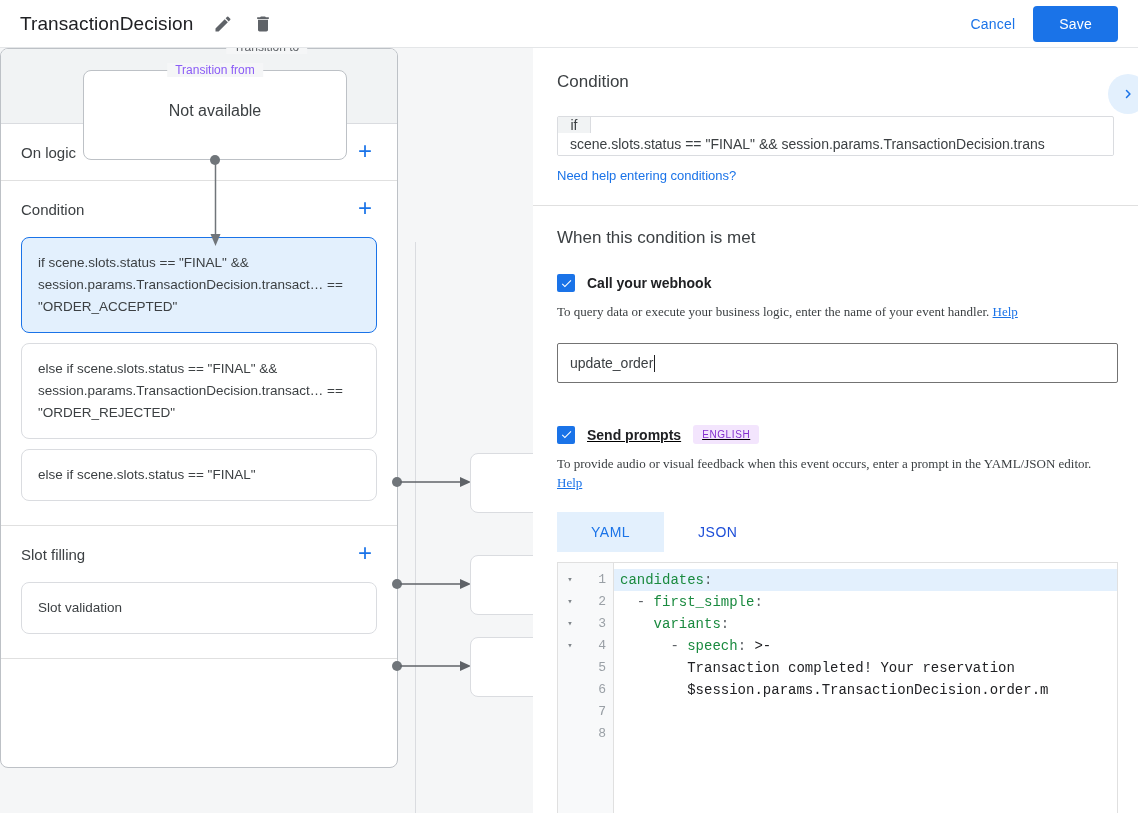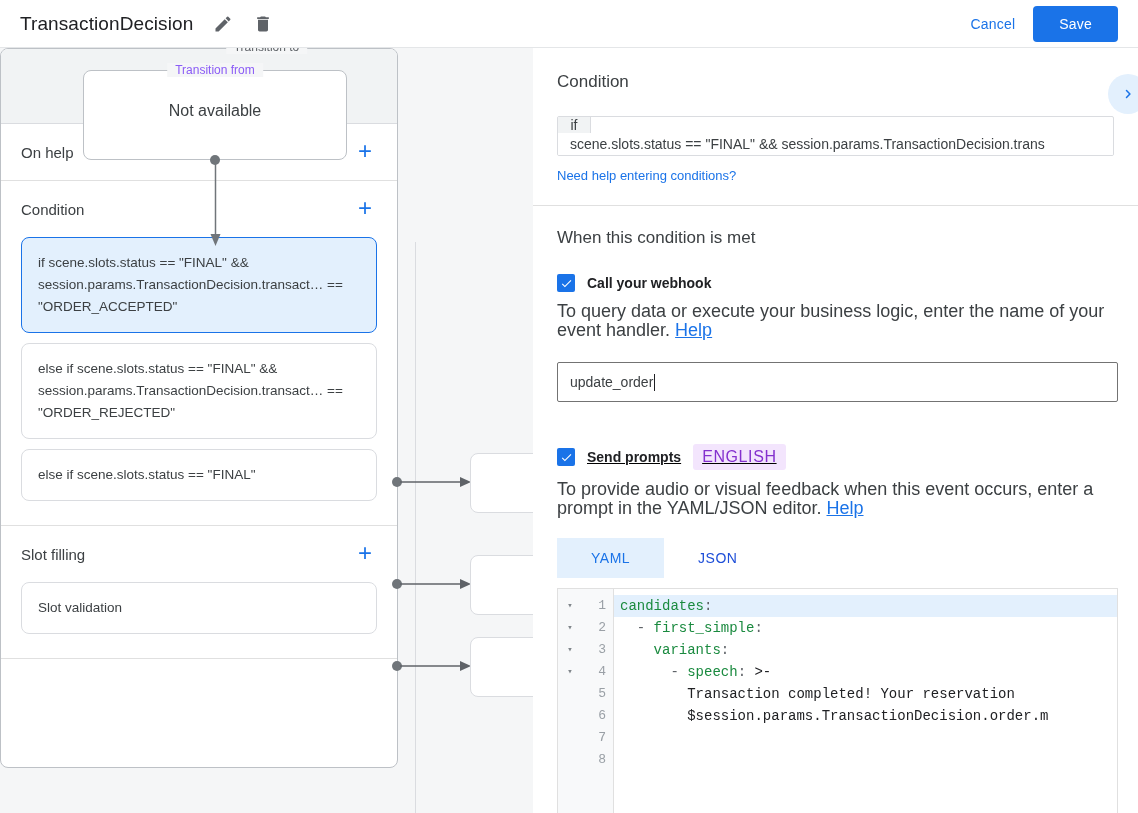--- a/index.html
+++ b/index.html
@@ -149,24 +149,24 @@
   .sec2-h { font-size: 17px; color: #3c4043; margin-bottom: 26px; }
 
   .cb-row { display: flex; align-items: center; gap: 12px; }
   .checkbox {
     width: 18px; height: 18px; border-radius: 2px; background: #1a73e8;
     display: flex; align-items: center; justify-content: center; cursor: pointer;
     flex: 0 0 auto;
   }
   .cb-label { font-size: 14px; font-weight: 700; color: #202124; }
   .badge {
-    background: #f3e5fd; color: #8430ce; font-size: 16px; font-weight: 500;
+    background: #f3e5fd; color: #8430ce; font-size: 10px; font-weight: 500;
     letter-spacing: .6px; padding: 4px 9px; border-radius: 3px;
   }
-  .desc { font-size: 18px; color: #3c4043; margin-top: 10px; line-height: 19px; }
+  .desc { font-size: 13px; color: #3c4043; margin-top: 10px; line-height: 19px; font-family: Liberation Serif, serif; }
   .text-input-caret {
     width: 100%; height: 40px; margin-top: 22px;
     border: 1px solid #737373; border-radius: 2px;
     padding: 0 12px; font-size: 14px; color: #3c4043; background: #fff;
     display: flex; align-items: center;
   }
   .caret {
     display: inline-block; width: 1px; height: 17px; background: #202124;
     margin-left: 1px;
   }
@@ -247,21 +247,21 @@
     <div id="node-to">
       <div class="legend2">Transition to</div>
 
       <div class="scene-head">
         <div class="scene-name">TransactionDecision</div>
         <div class="scene-sub">Scene</div>
       </div>
 
       <div class="section">
         <div class="section-row">
-          <span class="section-title">On help</span>
+          <span class="section-title">On logic</span>
           <span class="plus">+</span>
         </div>
       </div>
 
       <div class="section">
         <div class="section-row">
           <span class="section-title">Condition</span>
           <span class="plus">+</span>
         </div>
         <div class="cards">

